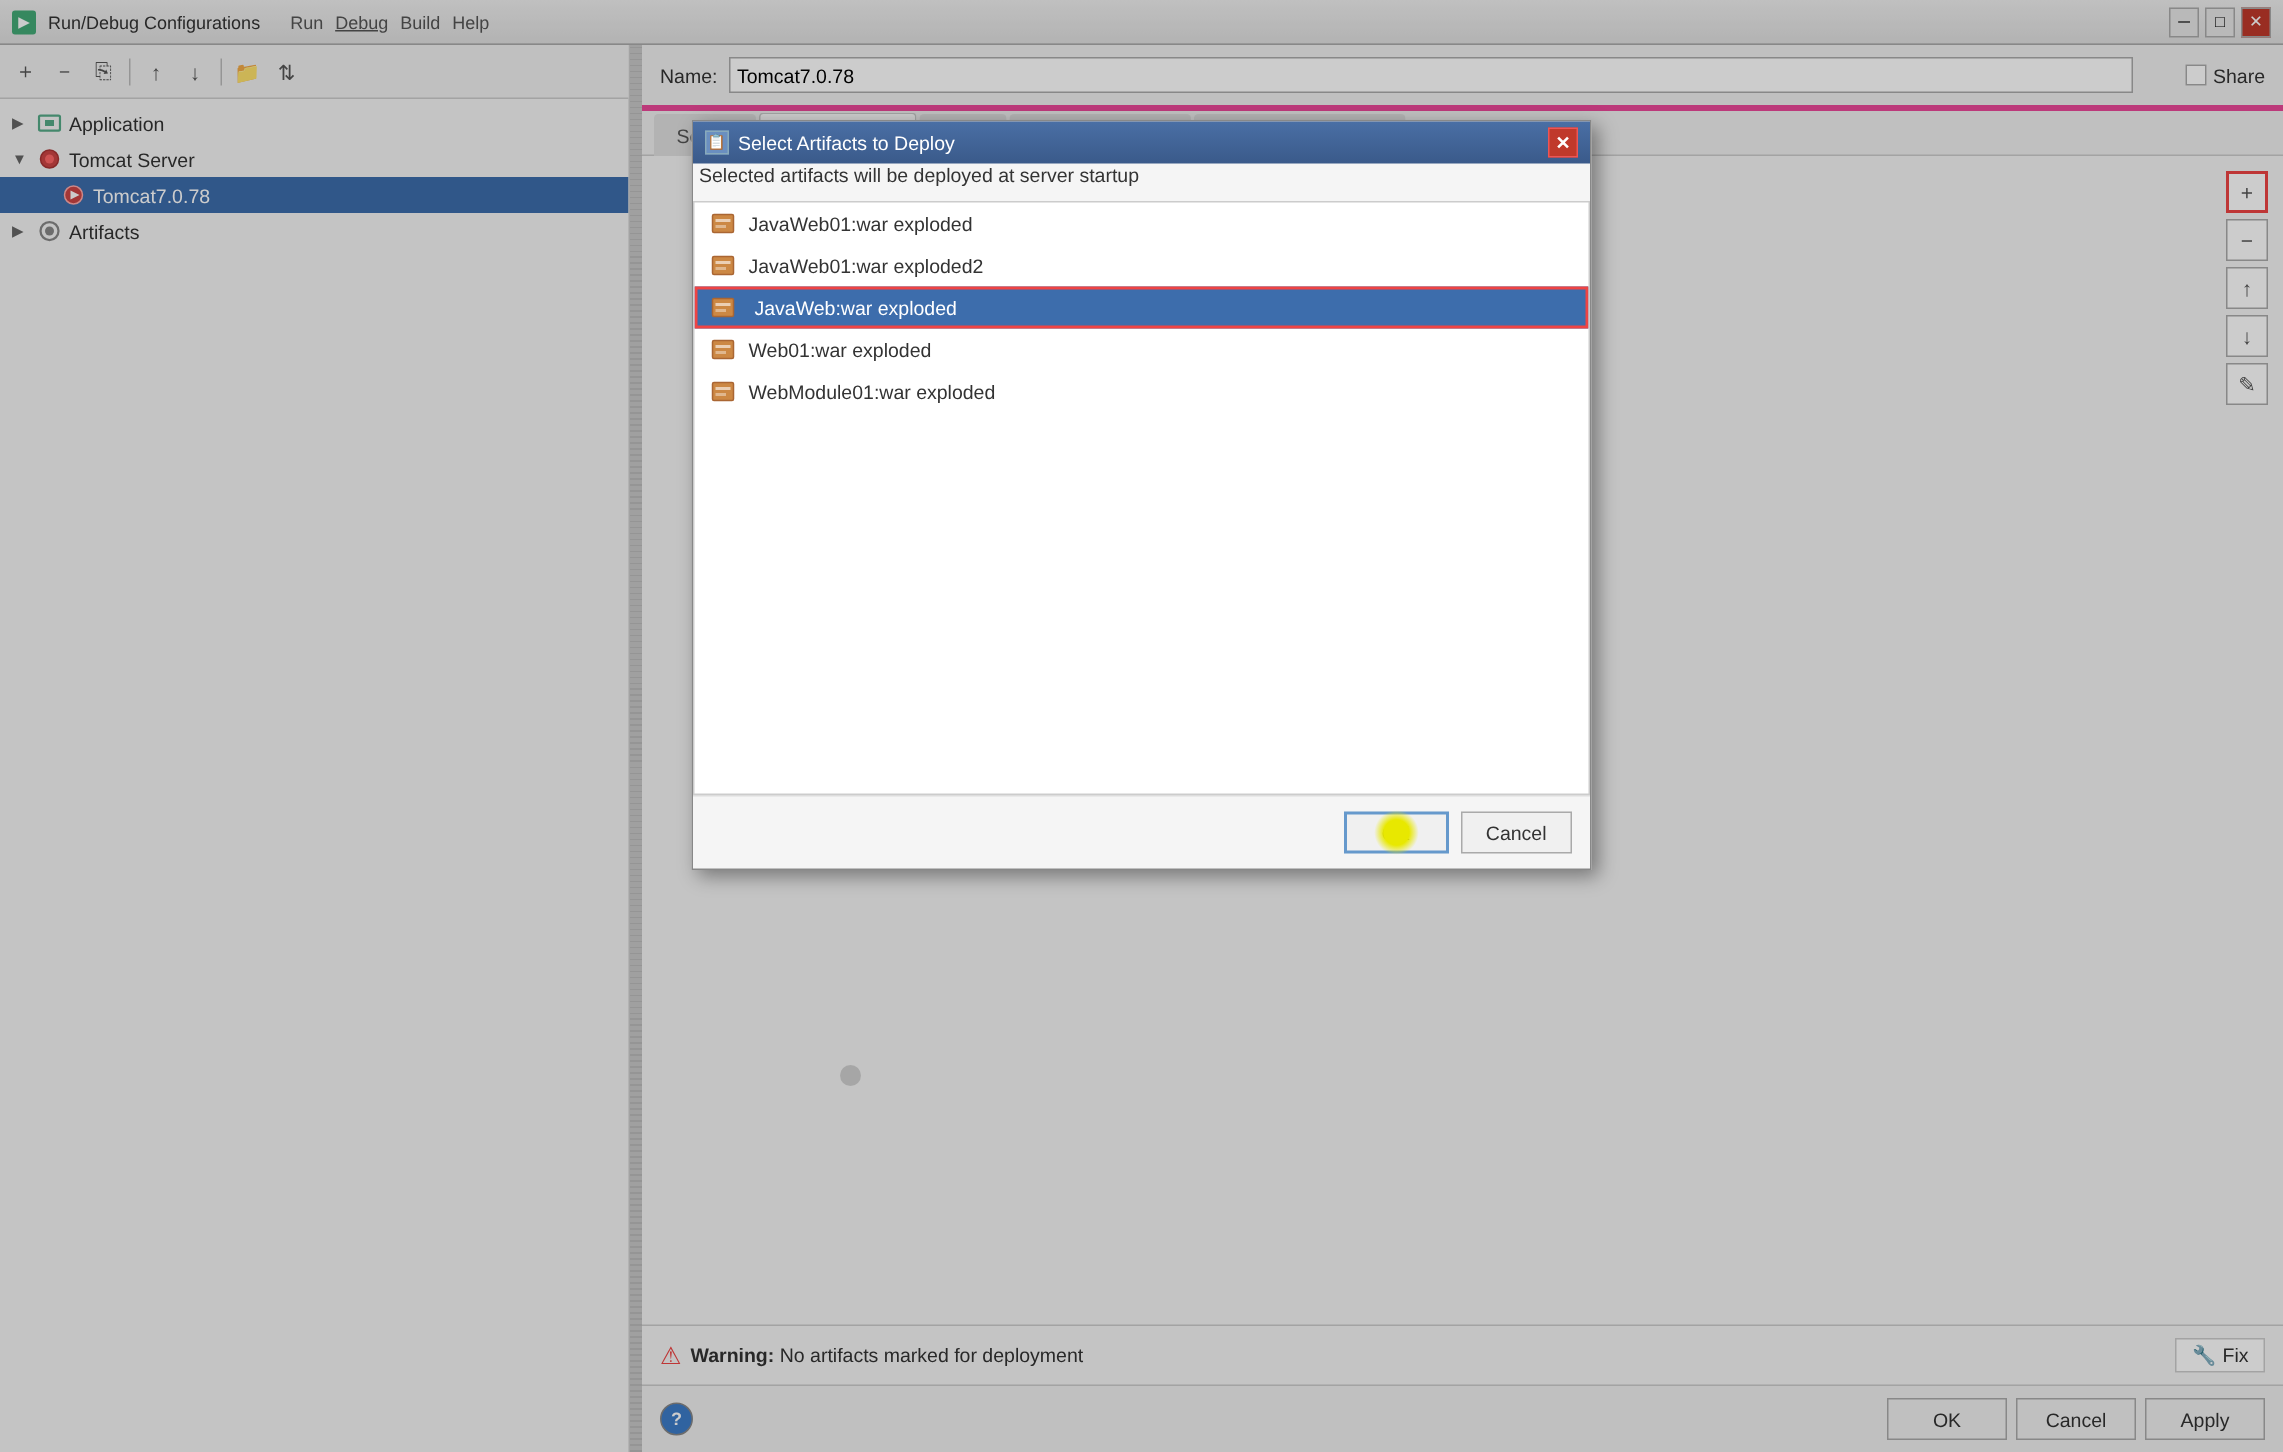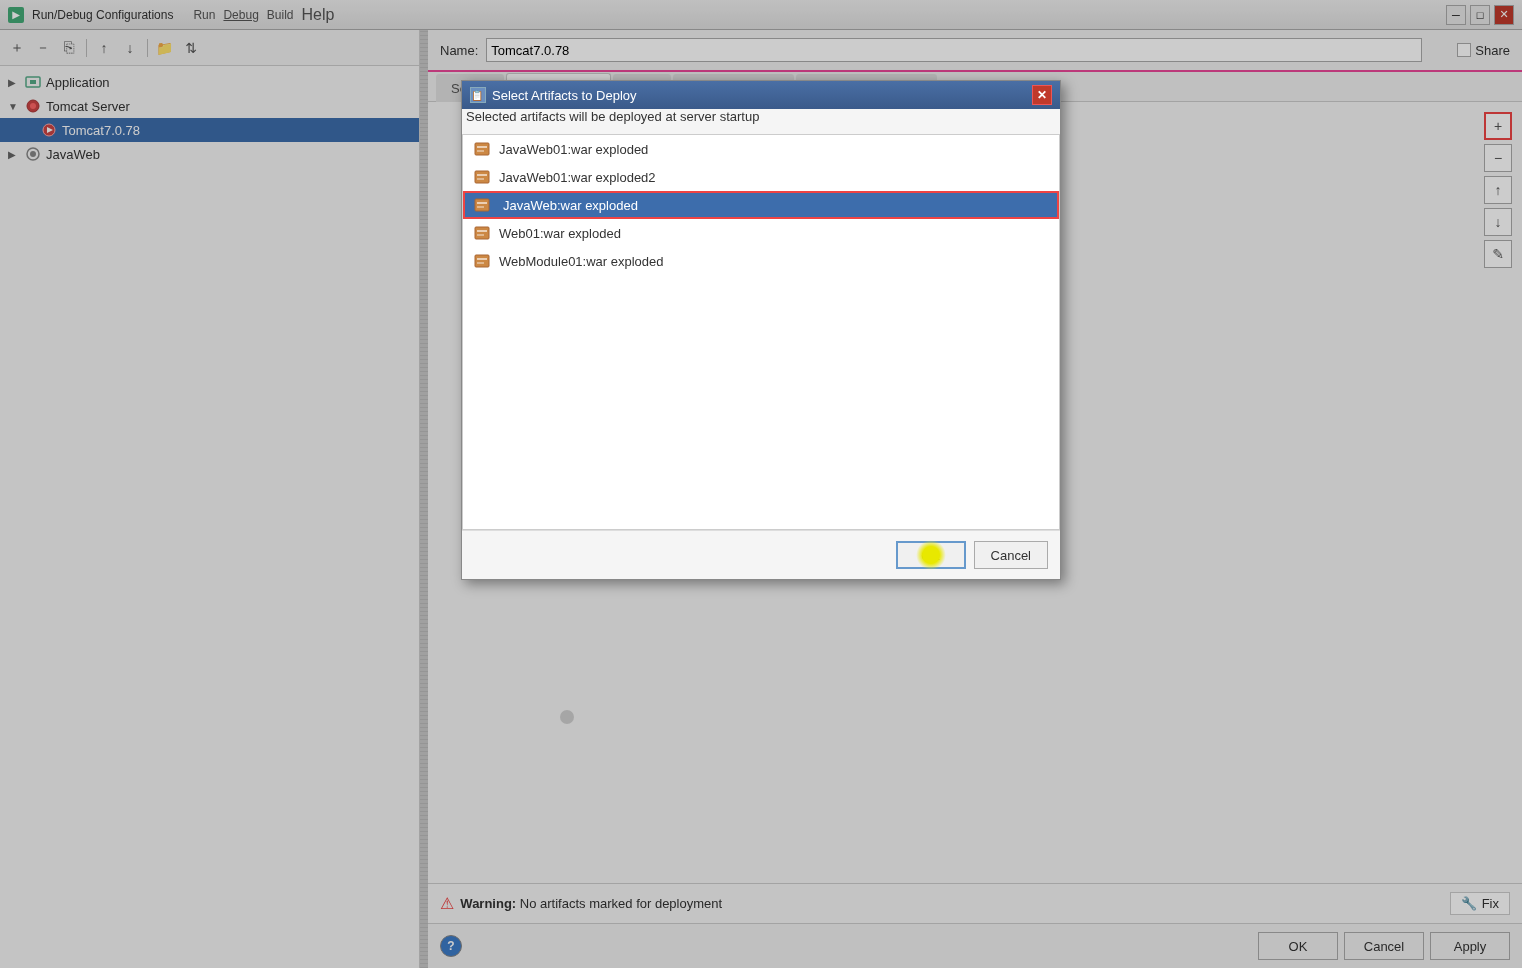--- a/index.html
+++ b/index.html
@@ -132,21 +132,21 @@
       display: flex;
       flex-direction: column;
     }
 
     
     .name-row {
       display: flex;
       align-items: center;
       padding: 8px 12px;
       gap: 8px;
-      border-bottom: 2px solid #ec4899;
+      border-bottom: 4px solid #ec4899;
       background: #f0f0f0;
     }
     .name-label { font-size: 13px; color: #333; }
     .name-input {
       flex: 1;
       height: 24px;
       border: 1px solid #aaa;
       padding: 2px 4px;
       font-size: 13px;
       background: white;
@@ -446,21 +446,21 @@
 </head>
 <body>
 
 <div class="title-bar">
   <div class="title-bar-left">
     <span class="title-bar-icon">▶</span>
     <span>Run/Debug Configurations</span>
     <span style="margin-left:12px;font-size:12px;color:#555;cursor:pointer;">Run</span>
     <span style="font-size:12px;color:#555;cursor:pointer;text-decoration:underline;">Debug</span>
     <span style="font-size:12px;color:#555;cursor:pointer;">Build</span>
-    <span style="font-size:16px;color:#555;cursor:pointer;">Help</span>
+    <span style="font-size:12px;color:#555;cursor:pointer;">Help</span>
   </div>
   <div class="title-bar-right">
     <button class="title-btn">─</button>
     <button class="title-btn">□</button>
     <button class="title-btn close">✕</button>
   </div>
 </div>
 
 <div class="main-container">
 
@@ -514,21 +514,21 @@
       </div>
 
       <div class="tree-item">
         <span class="tree-expand">▶</span>
         <span class="tree-icon">
           <svg width="16" height="16" viewBox="0 0 16 16">
               <circle cx="8" cy="8" r="6" fill="none" stroke="#888" stroke-width="1.5"></circle>
               <circle cx="8" cy="8" r="3" fill="#888"></circle>
             </svg>
         </span>
-        <span class="tree-label">JavaWeb</span>
+        <span class="tree-label">Artifacts</span>
       </div>
     </div>
   </div>
 
   <div class="resize-handle"></div>
 
   <div class="right-panel">
 
     <div class="name-row">
       <label class="name-label">Name:</label>

